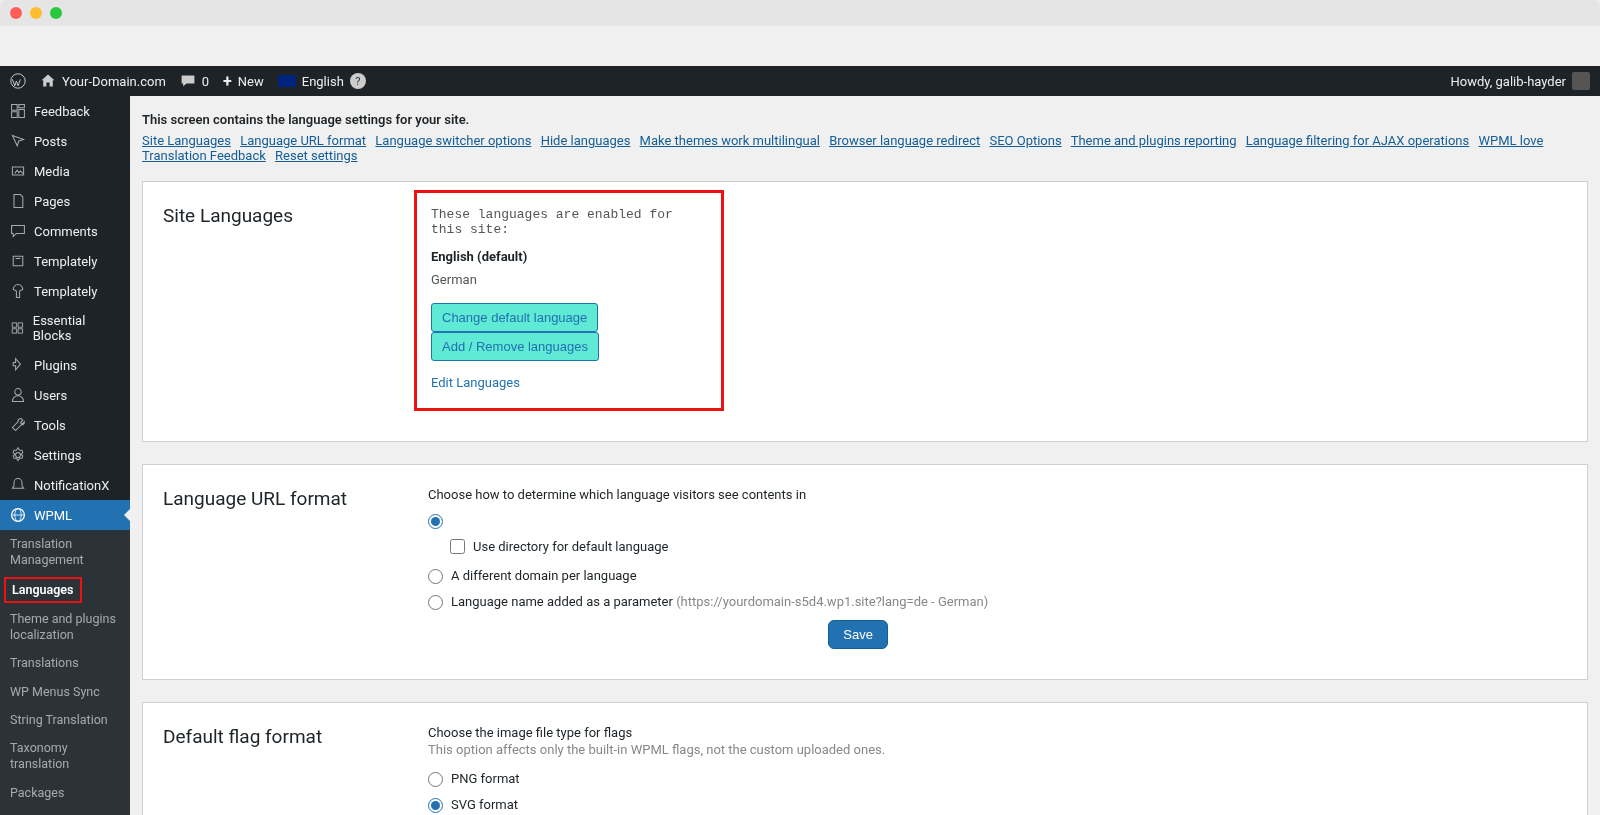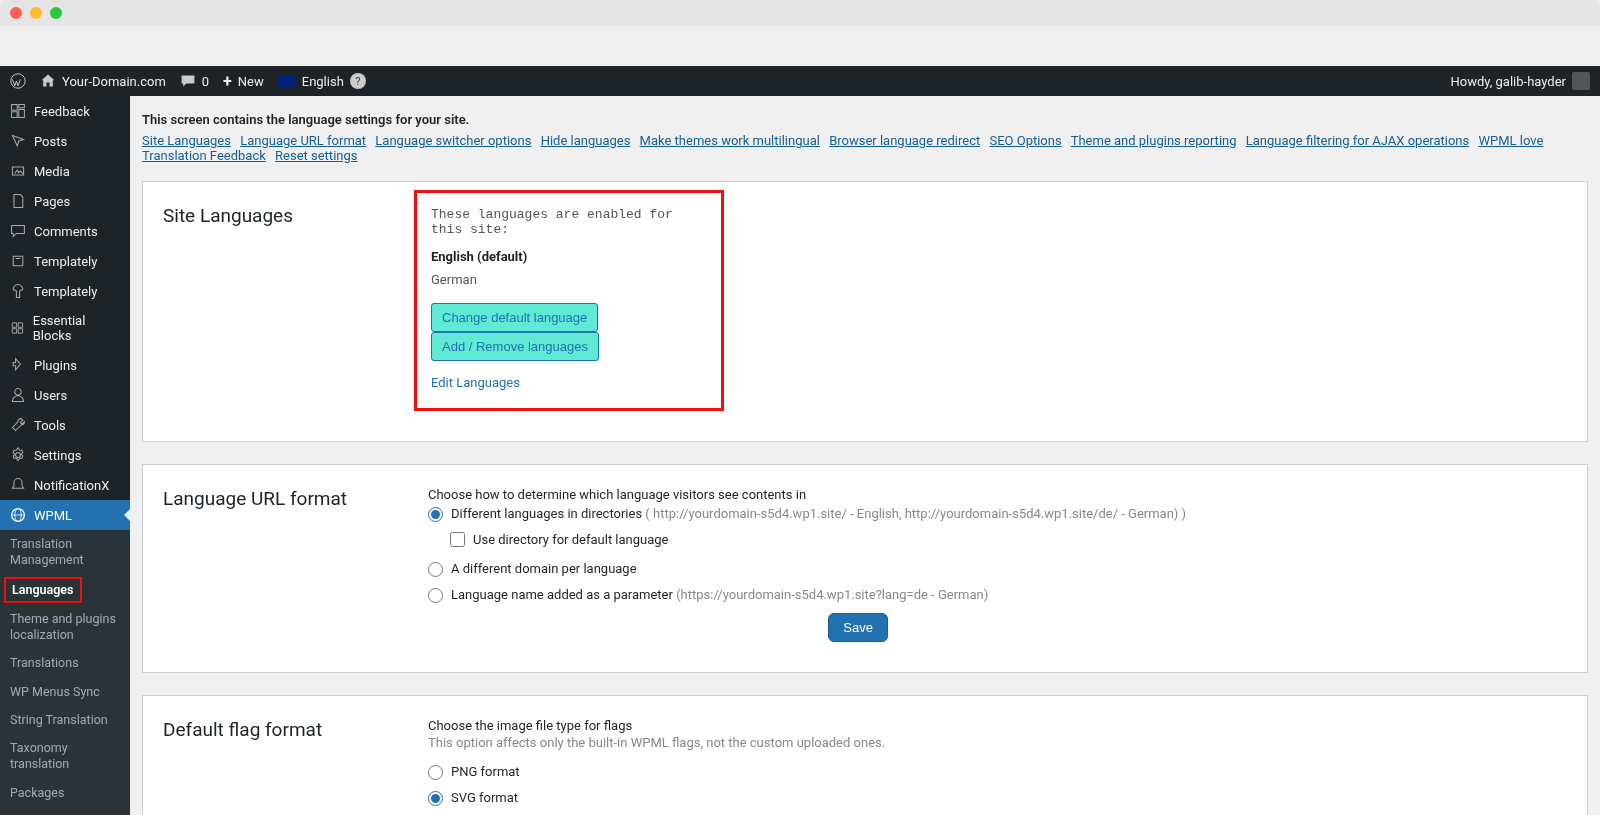--- a/index.html
+++ b/index.html
@@ -36,21 +36,21 @@
   .anchors a::after{ content:""; }
   .card { background:#fff; border:1px solid #ccd0d4; padding:22px 20px 30px 20px; margin-bottom:22px; display:flex; }
   .card h2 { font-size:19px; font-weight:400; color:#1d2327; width:265px; flex-shrink:0;}
   .card .body { flex:1; font-size:13px; color:#1d2327;}
   .highlight-box { border:3px solid #e11; padding:14px 14px 18px 14px; width:310px; margin-left:-14px; margin-top:-14px;}
   .enabled-label{ color:#555; margin-bottom:12px;font-family:Liberation Mono, monospace;}
   .lang-default { font-weight:700; margin-bottom:8px;}
   .lang-other { color:#555; margin-bottom:16px;}
   .btn-outline { border:1px solid #2271b1; background:#5eead4; color:#2271b1; padding:6px 10px; font-size:13px; cursor:pointer; border-radius:3px; margin-right:4px;}
   .link-small { color:#2271b1; font-size:13px; display:inline-block; margin-top:14px; cursor:pointer; text-decoration:none;}
-  .subhead { color:#1d2327; margin-bottom:4px;}
+  .subhead { color:#1d2327; margin-bottom:11px;}
   .hintgray { color:#888;}
   .radio-row { display:flex; align-items:flex-start; gap:8px; margin-bottom:10px;}
   input[type=radio]{ accent-color:#2271b1; width:15px;height:15px; margin-top:1px;}
   input[type=checkbox]{ accent-color:#2271b1; width:15px;height:15px;}
   .indent { margin-left:22px; display:flex; align-items:center; gap:8px; margin-bottom:14px;}
   .btn-primary { background:#2271b1; color:#fff; border:1px solid #135e96; padding:6px 14px; font-size:13px; border-radius:6px; cursor:pointer;}
   .save-row { text-align:right; width:460px; max-width:100%; margin-top:4px;}
   .sep-links a+a::before{ content:"  "; }
 </style>
 </head>
@@ -214,23 +214,20 @@
       </div>
     </div>
 
     <div class="card">
       <h2>Language URL format</h2>
       <div class="body">
         <div class="subhead">Choose how to determine which language visitors see contents in</div>
 
         <div class="radio-row">
           <input type="radio" name="urlfmt" checked="" style="">
-          <div>
-            <span>Different languages in directories</span><span class="hintgray"> ( http://yourdomain-s5d4.wp1.site/ - English, http://yourdomain-s5d4.wp1.site/de/ - German) )</span>
-          </div>
         </div>
         <div class="indent">
           <input type="checkbox" style="">
           <span>Use directory for default language</span>
         </div>
 
         <div class="radio-row">
           <input type="radio" name="urlfmt" style="">
           <span>A different domain per language</span>
         </div>

